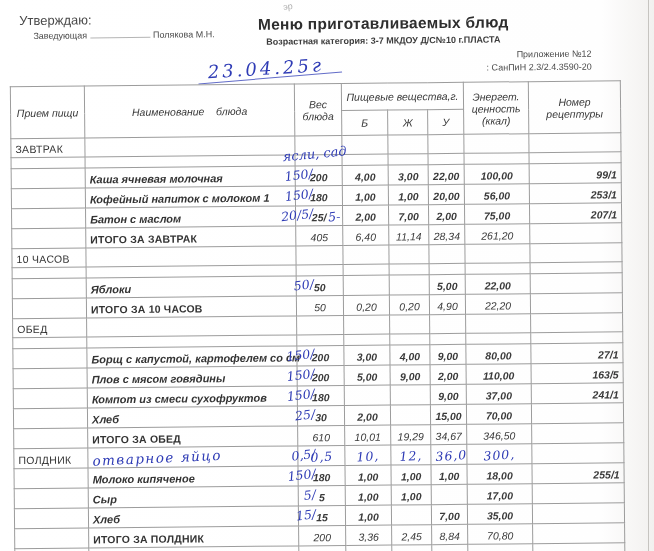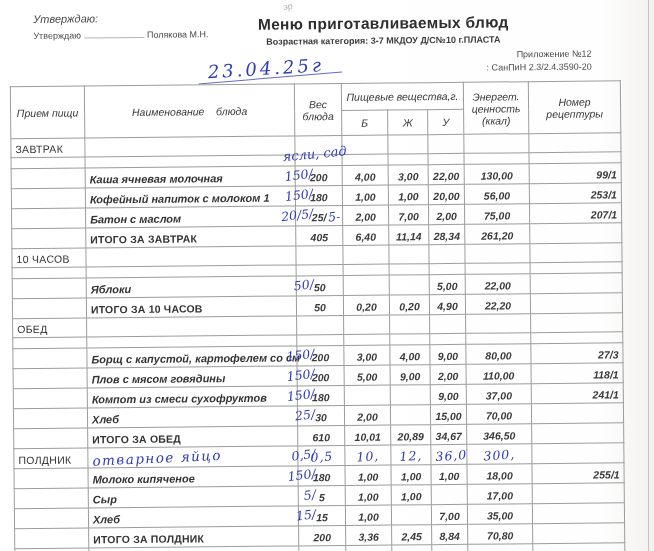--- a/index.html
+++ b/index.html
@@ -3,21 +3,21 @@
 <meta charset="utf-8">
 <style>
   html,body{margin:0;padding:0;}
   body{width:654px;height:551px;background:#fdfdfc;overflow:hidden;
        font-family:"Liberation Sans",sans-serif;color:#3f3f3f;position:relative;}
   .page{position:absolute;inset:0;background:linear-gradient(90deg,#ffffff 0%,#fefefe 92%,#f2f1ef 100%);}
   .tilt{position:absolute;inset:0;transform:rotate(-0.55deg);transform-origin:30px 520px;}
 
   
   .artifact{position:absolute;left:288px;top:4px;font-size:9px;color:#8a8a8a;opacity:.7;transform:rotate(-6deg);}
-  .approve{position:absolute;left:38px;top:13px;font-size:11px;color:#4a4a4a;font-style:italic;}
+  .approve{position:absolute;left:24px;top:13px;font-size:13px;color:#4a4a4a;}
   .approver{position:absolute;left:38px;top:30px;font-size:9px;color:#4a4a4a;white-space:nowrap;}
   .sign-line{display:inline-block;width:60px;border-bottom:1px solid #b5b5b5;height:8px;margin:0 3px;}
   .titleblock{position:absolute;left:238px;top:18px;width:300px;text-align:center;}
   .title{font-size:15.5px;font-weight:700;color:#2e2e2e;letter-spacing:.3px;white-space:nowrap;}
   .subtitle{font-size:9px;font-weight:700;color:#3c3c3c;margin-top:3px;white-space:nowrap;}
   .appendix{position:absolute;right:58px;top:53px;text-align:right;font-size:9px;color:#4a4a4a;line-height:13px;}
 
   
   .hand{font-family:"DejaVu Serif",serif;font-style:italic;color:#2e3bb5;}
   .date{position:absolute;left:212px;top:60px;font-size:18px;letter-spacing:3px;transform:rotate(-3deg);}
@@ -32,21 +32,21 @@
   .menu thead tr:last-child th{height:24px;}
   th.pre{white-space:pre;}
   tr.r-section td{height:14px;}
   tr.r-spacer td{height:10px;}
   tr.r-dish td{height:19px;}
   tr.r-total td{height:19px;}
   .meal-label{font-size:10.5px;color:#333;letter-spacing:.3px;}
   .dname{font-size:11px;font-style:italic;font-weight:600;color:#333;white-space:nowrap;}
   tr.r-total .dname{font-style:normal;font-weight:700;font-size:10.5px;letter-spacing:.2px;white-space:pre;}
   .num{font-size:10.5px;font-style:italic;font-weight:600;color:#3a3a3a;}
-  tr.r-total .num{font-weight:700;}
+  tr.r-total .num{font-weight:400;}
   .c-meal{text-align:left;}
   .c-name{text-align:left;position:relative;}
   .c-weight{text-align:center;position:relative;}
   .c-num{text-align:center;position:relative;}
   .c-recipe{text-align:right;}
   .hw{position:absolute;right:62%;bottom:3px;font-size:12.5px;white-space:nowrap;transform:rotate(-6deg);z-index:3;}
   .hwsuf{position:absolute;left:70%;bottom:1px;font-size:12.5px;white-space:nowrap;transform:rotate(-4deg);z-index:3;}
   .note{position:absolute;right:-52px;top:-9px;font-size:13px;white-space:nowrap;transform:rotate(-5deg);z-index:3;}
   .hname{font-size:13.5px;white-space:nowrap;letter-spacing:1.5px;transform:rotate(-2deg);display:inline-block;}
   .hnum{font-size:12.5px;letter-spacing:1px;display:inline-block;transform:rotate(-3deg);}
@@ -56,21 +56,21 @@
 </head>
 <body>
 
 <div class="page">
   <div class="tilt">
 
     <div class="artifact">эр</div>
 
     <div class="approve">Утверждаю:</div>
     <div class="approver">
-      <span>Утверждаю</span><span class="sign-line"></span><span>Полякова М.Н.</span>
+      <span>Заведующая</span><span class="sign-line"></span><span>Полякова М.Н.</span>
     </div>
 
     <div class="titleblock">
       <div class="title">Меню приготавливаемых блюд</div>
       <div class="subtitle">Возрастная категория: 3-7 МКДОУ Д/С№10 г.ПЛАСТА</div>
     </div>
 
     <div class="appendix">
       <div>Приложение №12</div>
       <div>: СанПиН 2.3/2.4.3590-20</div>
@@ -127,21 +127,21 @@
             <td class="c-num"></td>
             <td class="c-recipe"></td>
           </tr>
           <tr class="r-dish">
             <td class="c-meal"></td>
             <td class="c-name"><span class="dname">Каша ячневая молочная</span></td>
             <td class="c-weight"><span class="hand hw">150/</span><span class="num">200</span></td>
             <td class="c-num"><span class="num">4,00</span></td>
             <td class="c-num"><span class="num">3,00</span></td>
             <td class="c-num"><span class="num">22,00</span></td>
-            <td class="c-num"><span class="num">130,00</span></td>
+            <td class="c-num"><span class="num">100,00</span></td>
             <td class="c-recipe"><span class="num">99/1</span></td>
           </tr>
           <tr class="r-dish">
             <td class="c-meal"></td>
             <td class="c-name"><span class="dname">Кофейный напиток с молоком 1</span></td>
             <td class="c-weight"><span class="hand hw">150/</span><span class="num">180</span></td>
             <td class="c-num"><span class="num">1,00</span></td>
             <td class="c-num"><span class="num">1,00</span></td>
             <td class="c-num"><span class="num">20,00</span></td>
             <td class="c-num"><span class="num">56,00</span></td>
@@ -228,31 +228,31 @@
             <td class="c-recipe"></td>
           </tr>
           <tr class="r-dish">
             <td class="c-meal"></td>
             <td class="c-name"><span class="dname">Борщ с капустой, картофелем со см</span></td>
             <td class="c-weight"><span class="hand hw">150/</span><span class="num">200</span></td>
             <td class="c-num"><span class="num">3,00</span></td>
             <td class="c-num"><span class="num">4,00</span></td>
             <td class="c-num"><span class="num">9,00</span></td>
             <td class="c-num"><span class="num">80,00</span></td>
-            <td class="c-recipe"><span class="num">27/3</span></td>
+            <td class="c-recipe"><span class="num">27/1</span></td>
           </tr>
           <tr class="r-dish">
             <td class="c-meal"></td>
             <td class="c-name"><span class="dname">Плов с мясом говядины</span></td>
             <td class="c-weight"><span class="hand hw">150/</span><span class="num">200</span></td>
             <td class="c-num"><span class="num">5,00</span></td>
             <td class="c-num"><span class="num">9,00</span></td>
             <td class="c-num"><span class="num">2,00</span></td>
             <td class="c-num"><span class="num">110,00</span></td>
-            <td class="c-recipe"><span class="num">118/1</span></td>
+            <td class="c-recipe"><span class="num">163/5</span></td>
           </tr>
           <tr class="r-dish">
             <td class="c-meal"></td>
             <td class="c-name"><span class="dname">Компот из смеси сухофруктов</span></td>
             <td class="c-weight"><span class="hand hw">150/</span><span class="num">180</span></td>
             <td class="c-num"></td>
             <td class="c-num"></td>
             <td class="c-num"><span class="num">9,00</span></td>
             <td class="c-num"><span class="num">37,00</span></td>
             <td class="c-recipe"><span class="num">241/1</span></td>
@@ -265,21 +265,21 @@
             <td class="c-num"></td>
             <td class="c-num"><span class="num">15,00</span></td>
             <td class="c-num"><span class="num">70,00</span></td>
             <td class="c-recipe"></td>
           </tr>
           <tr class="r-total">
             <td class="c-meal"></td>
             <td class="c-name"><span class="dname">ИТОГО ЗА ОБЕД</span></td>
             <td class="c-weight"><span class="num">610</span></td>
             <td class="c-num"><span class="num">10,01</span></td>
-            <td class="c-num"><span class="num">20,89</span></td>
+            <td class="c-num"><span class="num">19,29</span></td>
             <td class="c-num"><span class="num">34,67</span></td>
             <td class="c-num"><span class="num">346,50</span></td>
             <td class="c-recipe"></td>
           </tr>
           <tr class="r-dish">
             <td class="c-meal"><span class="meal-label">ПОЛДНИК</span></td>
             <td class="c-name"><span class="hand hname">отварное яйцо</span></td>
             <td class="c-weight"><span class="hand hw">0,5/</span><span class="hand hnum">0,5</span></td>
             <td class="c-num"><span class="hand hnum">10,</span></td>
             <td class="c-num"><span class="hand hnum">12,</span></td>

